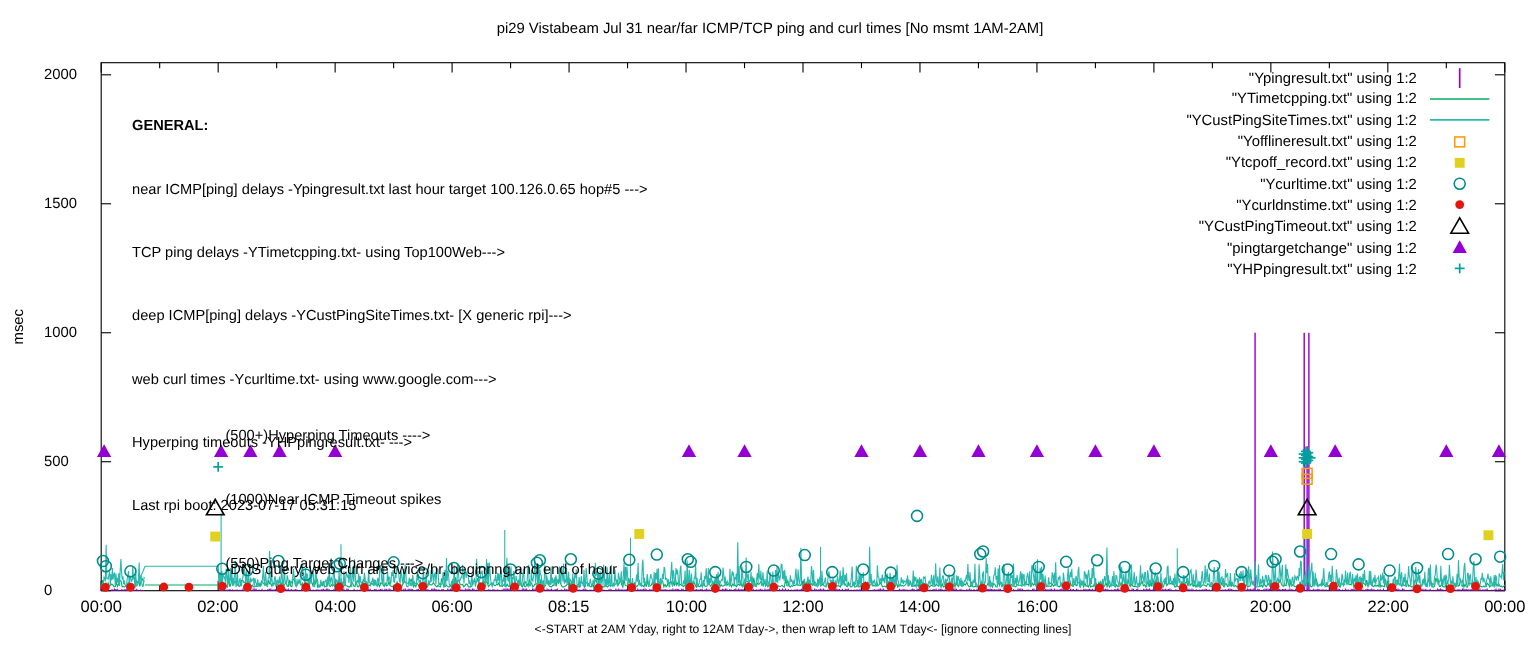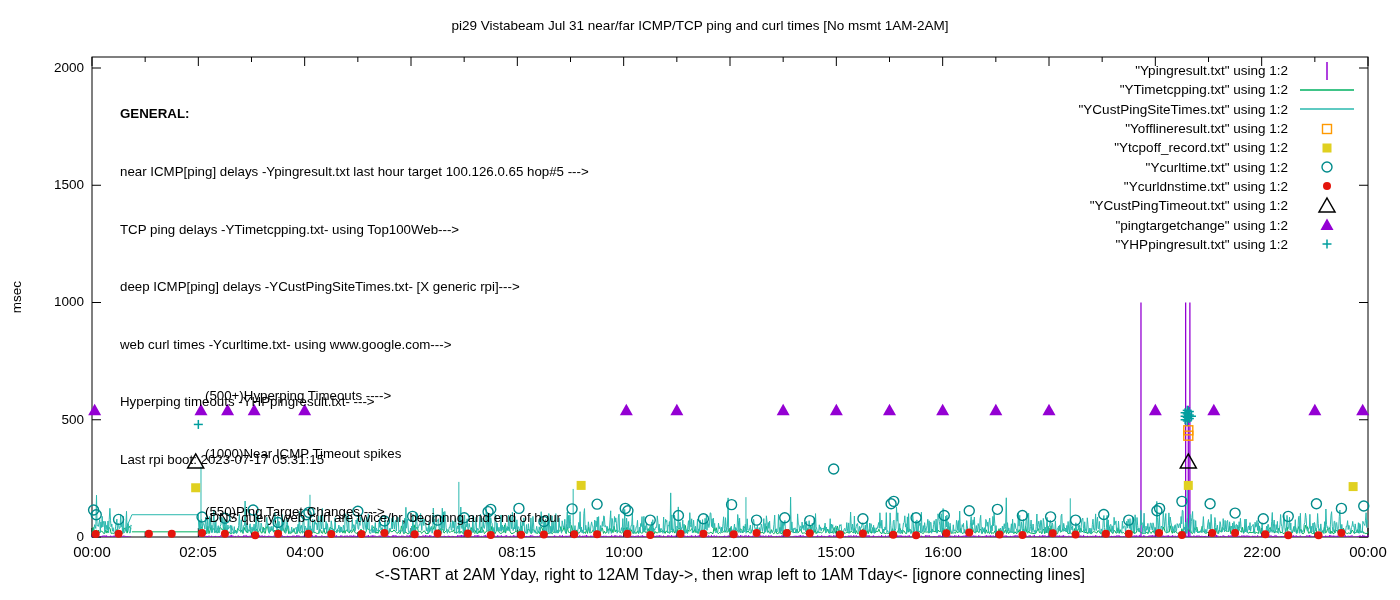--- a/index.html
+++ b/index.html
@@ -1,22 +1,22 @@
 <!DOCTYPE html>
 <html><head>
 <meta charset="utf-8">
 <style>
   html,body{margin:0;padding:0;background:#ffffff;width:1400px;height:600px;overflow:hidden;
     font-family:"Liberation Sans",sans-serif;color:#000;}
   .fig{position:relative;width:1400px;height:420px;}
   #plot-svg{position:absolute;left:0;top:0;}
   .title{position:absolute;left:0;right:0;top:18px;text-align:center;font-size:13.5px;}
-  .xlabel{position:absolute;left:92px;width:1276px;top:566px;text-align:center;font-size:16px;}
+  .xlabel{position:absolute;left:92px;width:1276px;top:566px;text-align:center;font-size:11px;}
   .ylabel{position:absolute;left:16px;top:297px;transform:translate(-50%,-50%) rotate(-90deg);font-size:13.5px;}
-  .ytick{position:absolute;left:40px;width:44px;text-align:right;font-size:13.5px;}
+  .ytick{position:absolute;left:40px;width:44px;text-align:left;font-size:13.5px;}
   .xtick{position:absolute;width:60px;text-align:center;top:543px;font-size:15px;}
   .note{position:absolute;white-space:pre;font-size:13.3px;line-height:19.2px;}
   .note-header{font-weight:bold;}
   .general{left:120px;top:66px;}
   .anomalies{left:120px;top:348px;}
   .legend{position:absolute;top:61px;right:40px;}
   .legend-row{display:flex;align-items:center;justify-content:flex-end;height:19.3px;gap:6px;}
   .legend-label{font-size:13.5px;white-space:pre;}
   .legend-sample{width:66px;height:18px;display:inline-block;position:relative;overflow:visible;}
 </style>
@@ -259,27 +259,27 @@
   <div class="ylabel">msec</div>
   <div class="xlabel">&lt;-START at 2AM Yday, right to 12AM Tday-&gt;, then wrap left to 1AM Tday&lt;- [ignore connecting lines]</div>
 
   <div class="ytick" style="top:60px">2000</div>
   <div class="ytick" style="top:177px">1500</div>
   <div class="ytick" style="top:294px">1000</div>
   <div class="ytick" style="top:412px">500</div>
   <div class="ytick" style="top:529px">0</div>
 
   <div class="xtick" style="left:62px">00:00</div>
-  <div class="xtick" style="left:168px">02:05</div>
+  <div class="xtick" style="left:168px">02:00</div>
   <div class="xtick" style="left:275px">04:00</div>
   <div class="xtick" style="left:381px">06:00</div>
   <div class="xtick" style="left:487px">08:15</div>
   <div class="xtick" style="left:594px">10:00</div>
   <div class="xtick" style="left:700px">12:00</div>
-  <div class="xtick" style="left:806px">15:00</div>
+  <div class="xtick" style="left:806px">14:00</div>
   <div class="xtick" style="left:913px">16:00</div>
   <div class="xtick" style="left:1019px">18:00</div>
   <div class="xtick" style="left:1125px">20:00</div>
   <div class="xtick" style="left:1232px">22:00</div>
   <div class="xtick" style="left:1338px">00:00</div>
 
   <div class="note general">
     <div class="note-header">GENERAL:</div>
     <div class="note-line">near ICMP[ping] delays -Ypingresult.txt last hour target 100.126.0.65 hop#5 ---&gt;</div>
     <div class="note-line">TCP ping delays -YTimetcpping.txt- using Top100Web---&gt;</div>

